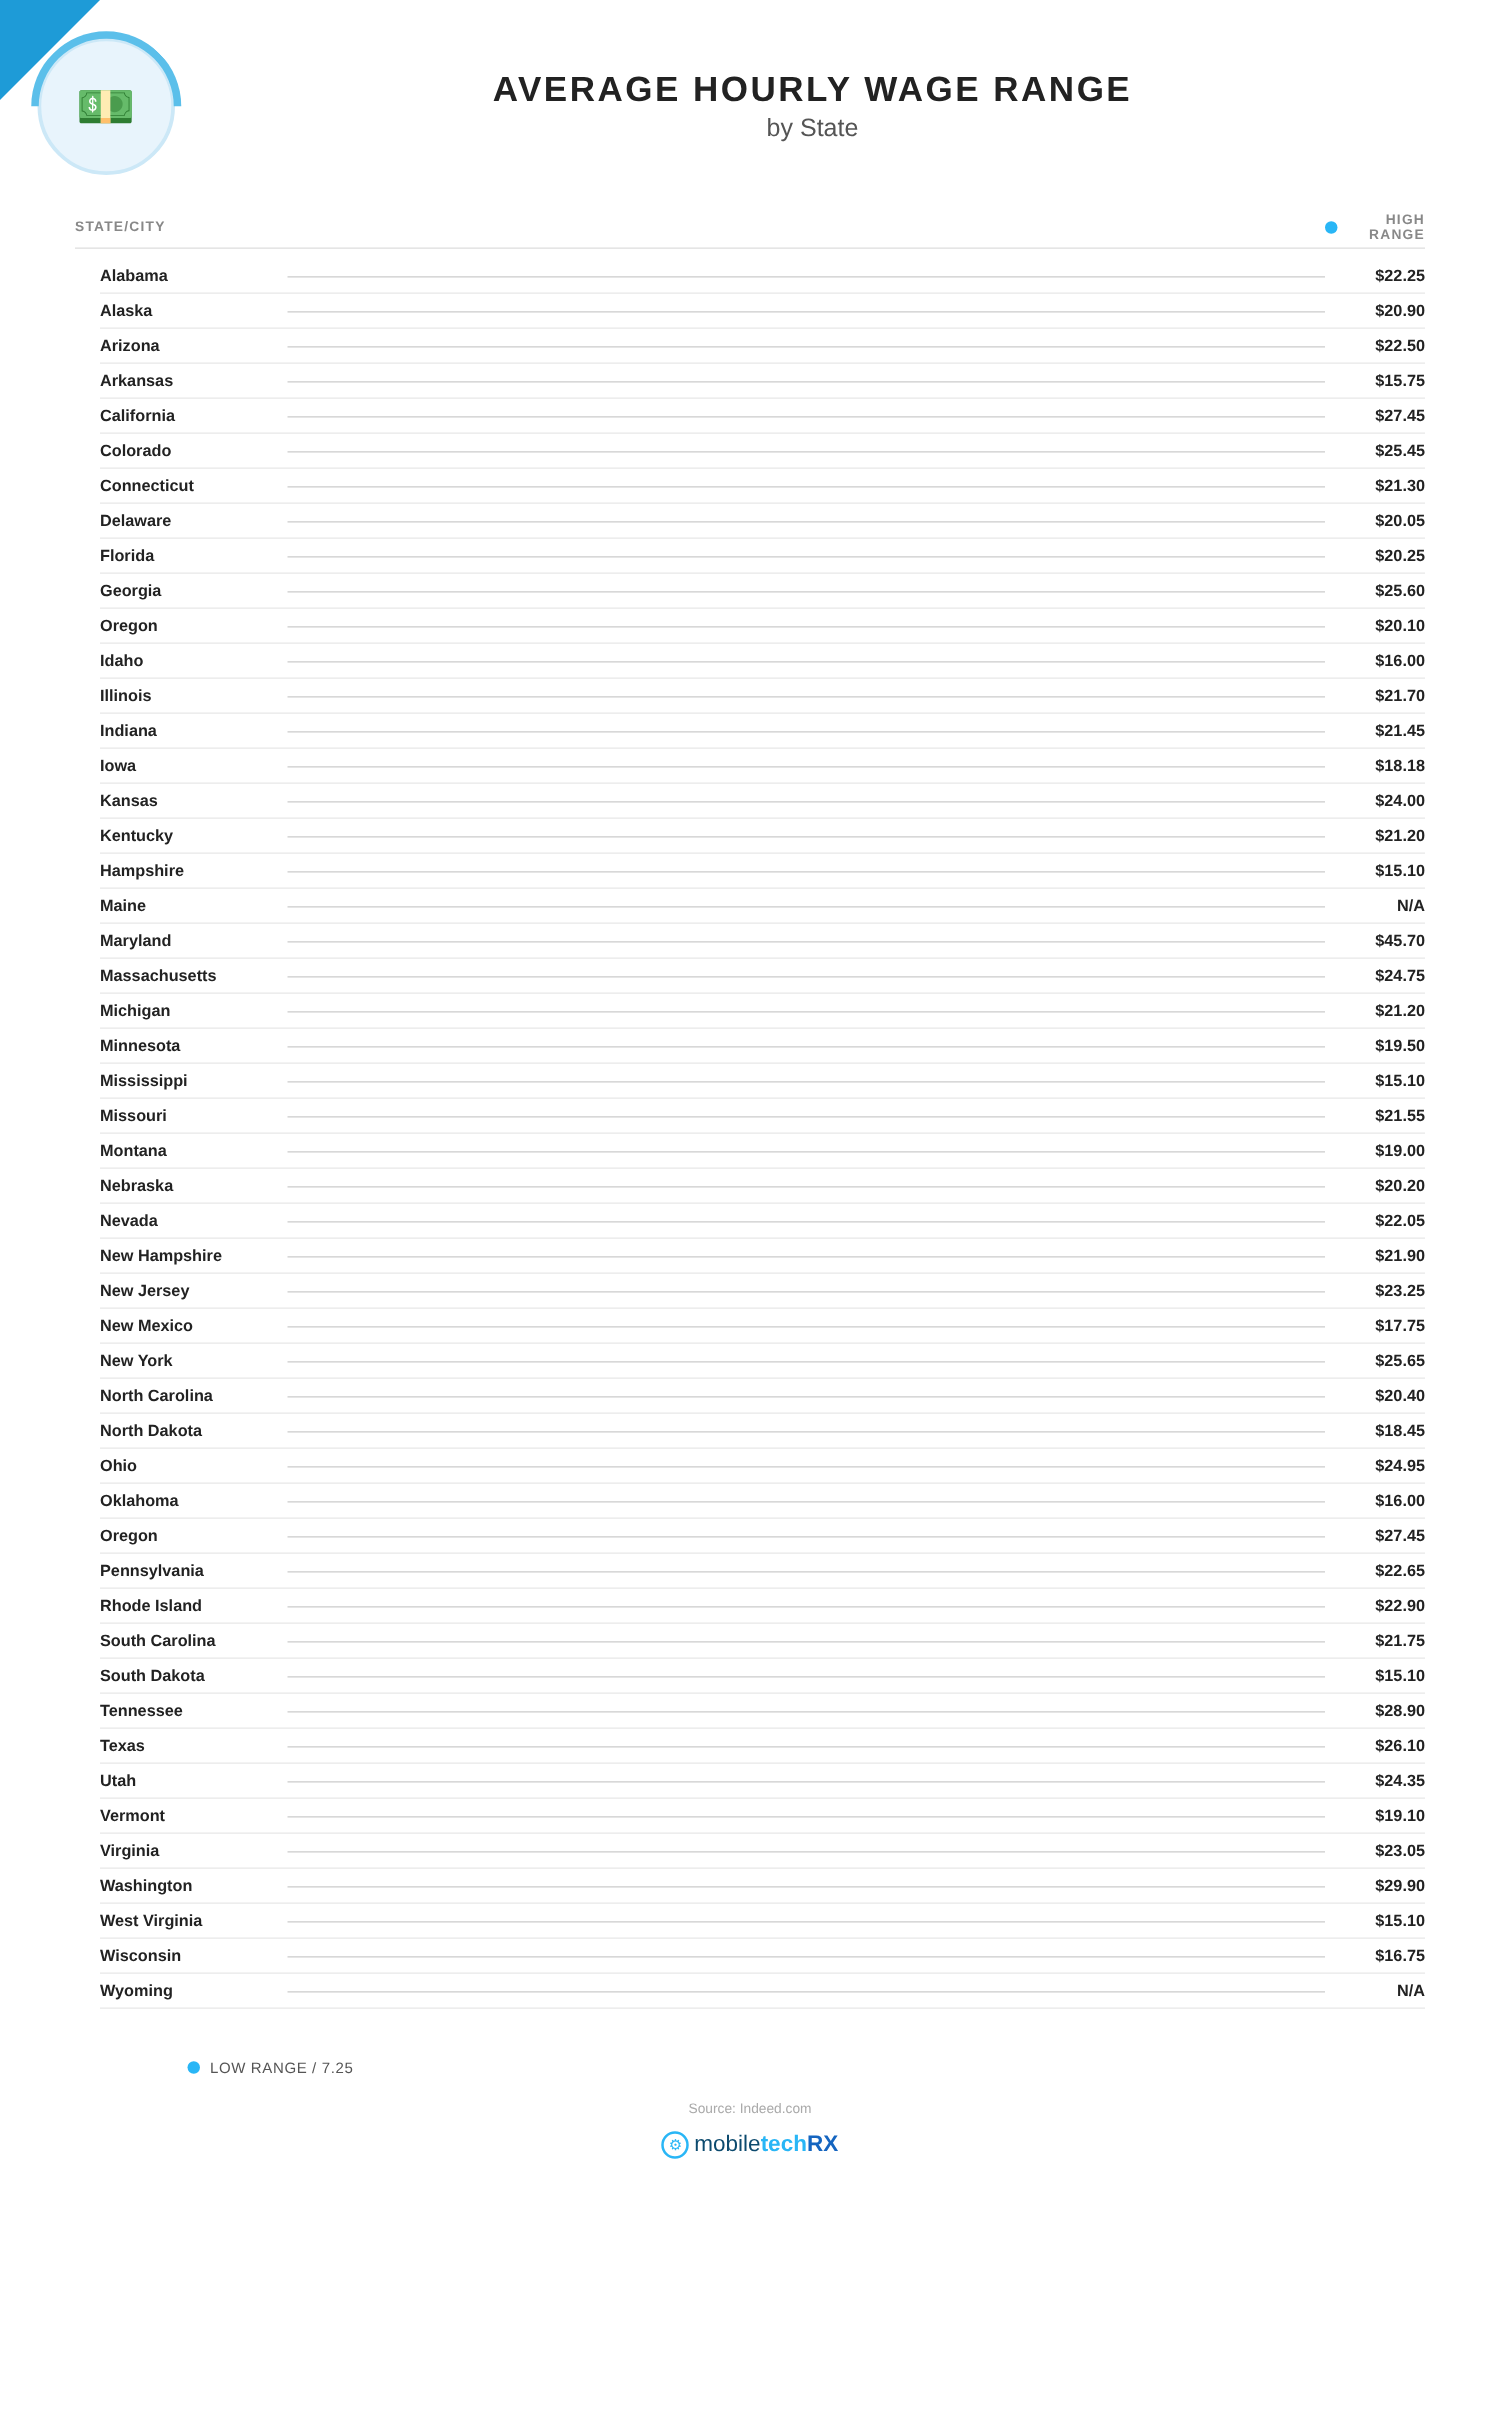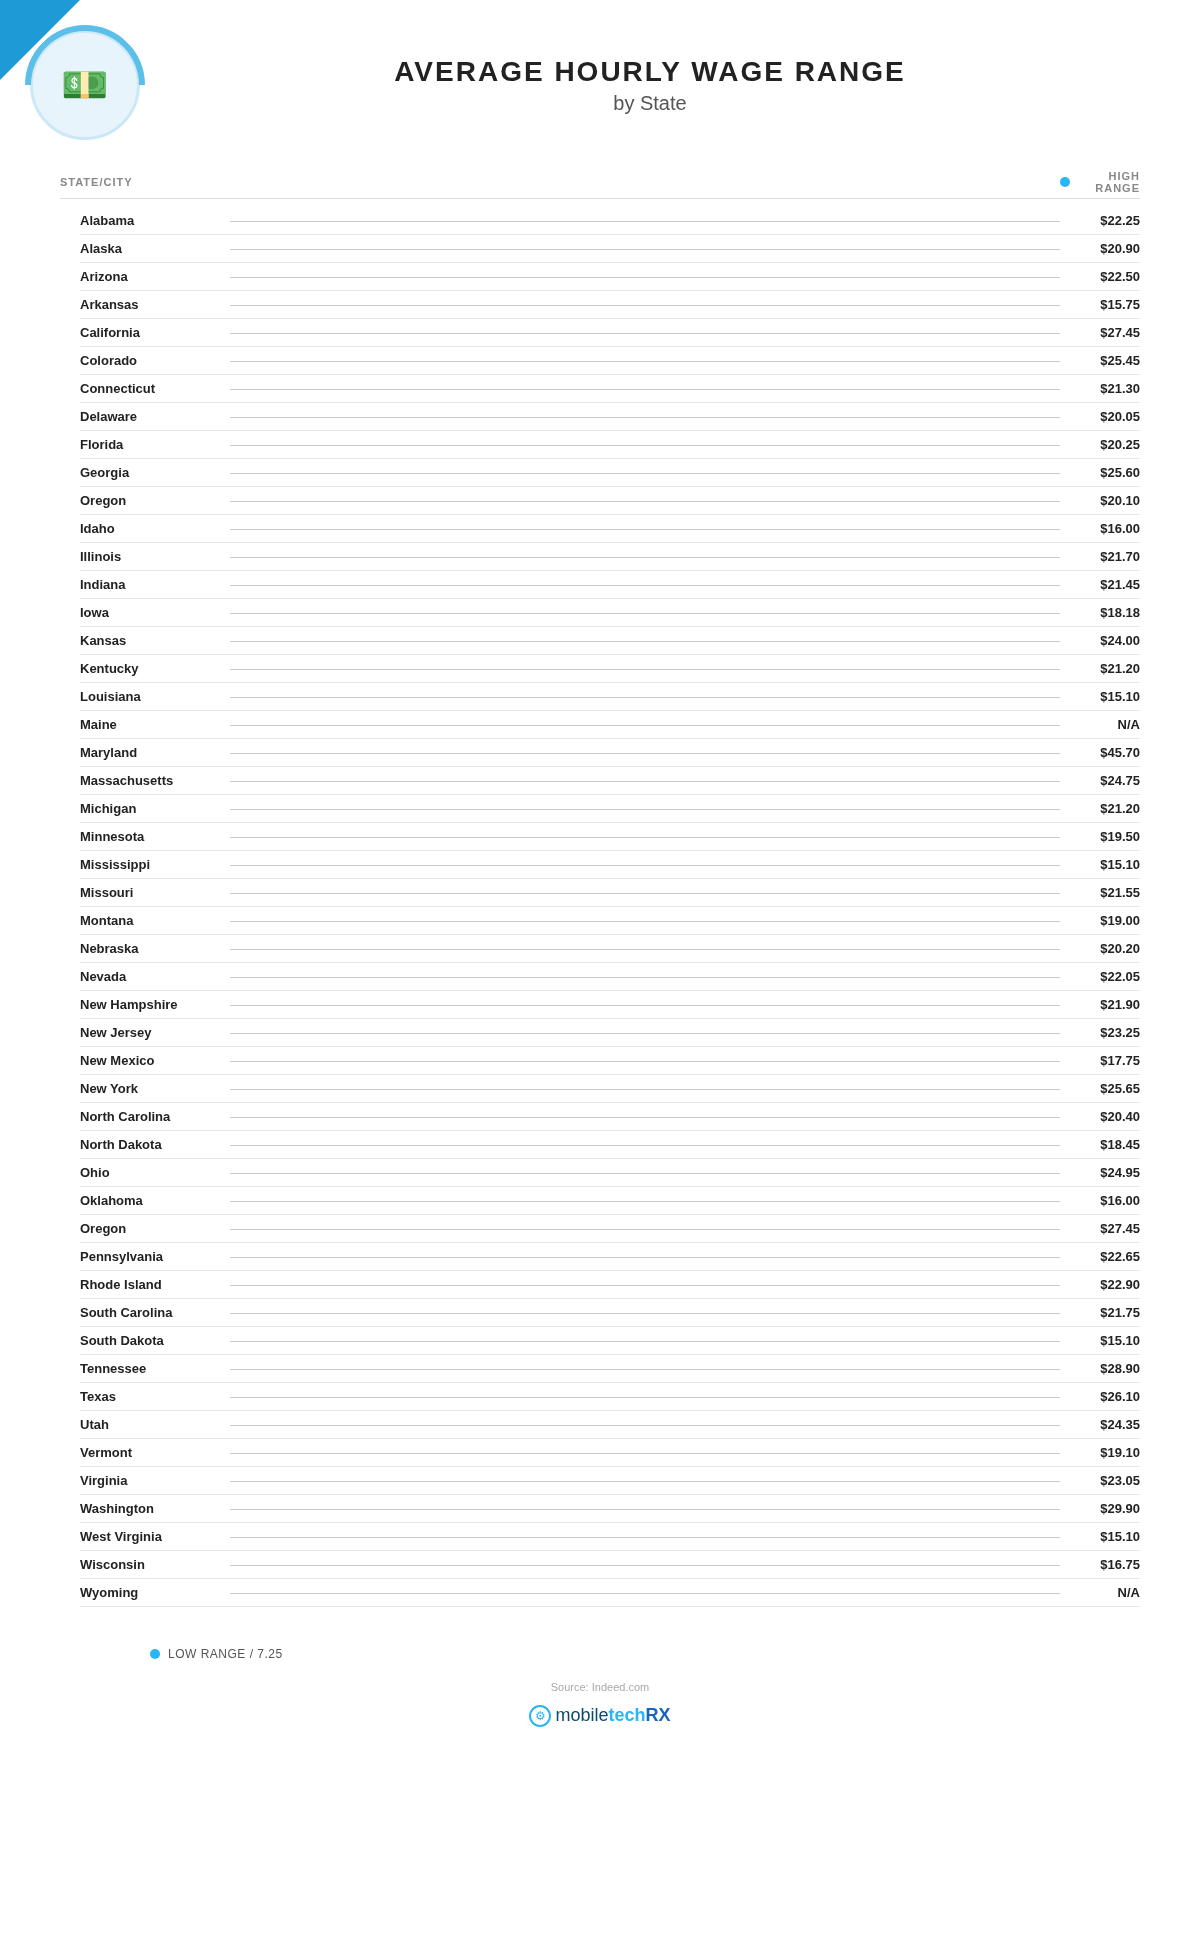--- a/index.html
+++ b/index.html
@@ -441,21 +441,21 @@
         <div class="bar-wrapper">
           <div class="bar-line"></div>
           <div class="bars-combined">
             <div class="bar-low" style="width: 15.8643%;"></div>
             <div class="bar-high" style="width: 30.5252%;"></div>
           </div>
         </div>
         <div class="value-col">$21.20</div>
       </div>
       <div class="data-row">
-        <div class="state-name">Louisiana</div>
+        <div class="state-name">Hampshire</div>
         <div class="bar-wrapper">
           <div class="bar-line"></div>
           <div class="bars-combined">
             <div class="bar-low" style="width: 15.8643%;"></div>
             <div class="bar-high" style="width: 17.1772%;"></div>
           </div>
         </div>
         <div class="value-col">$15.10</div>
       </div>
       <div class="data-row">

